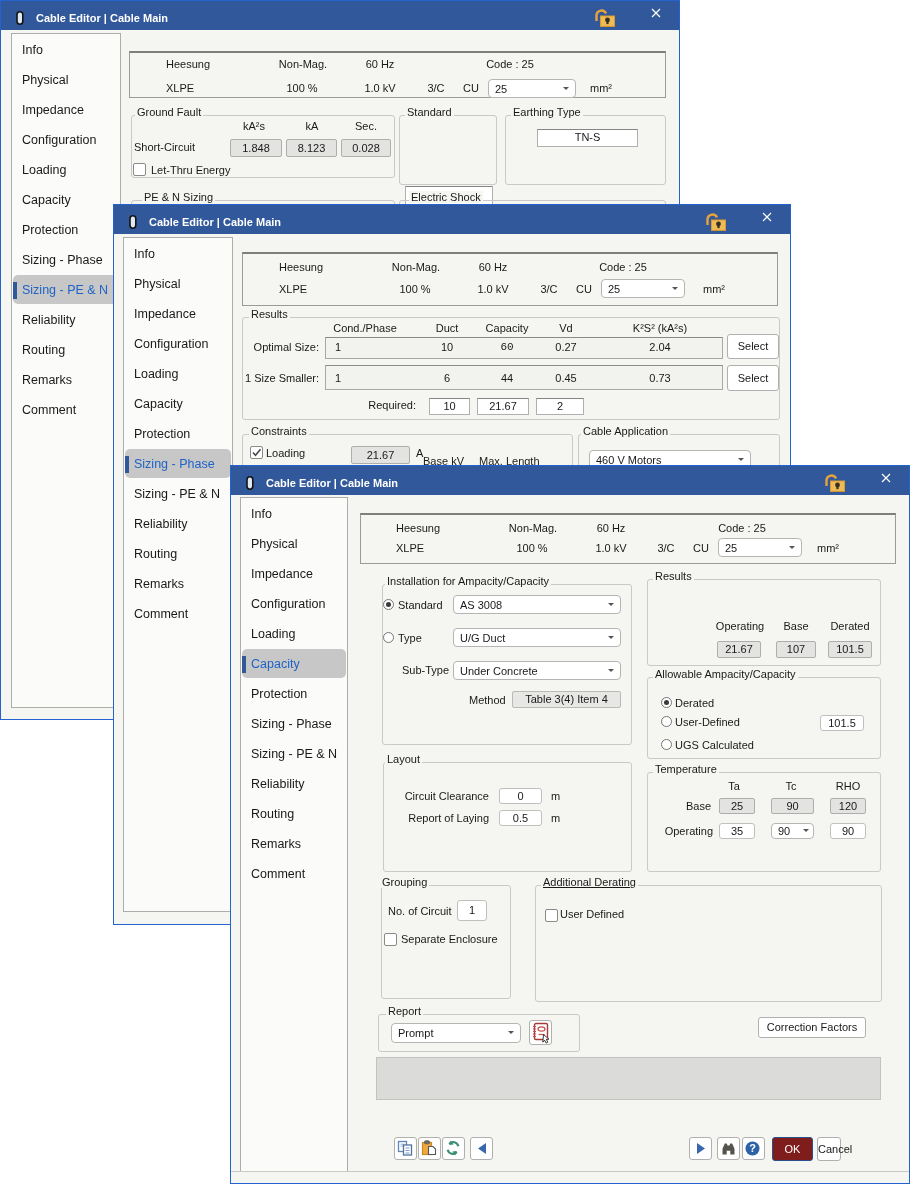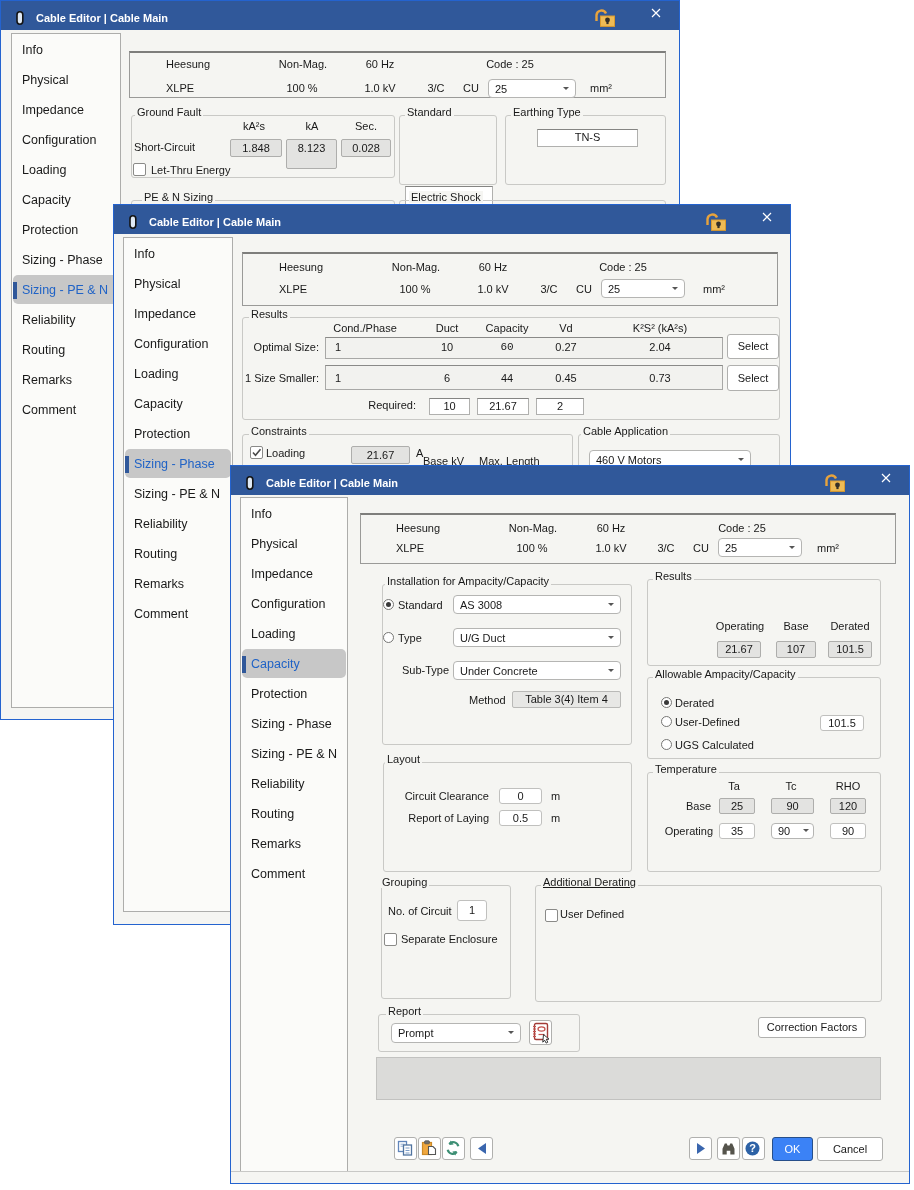--- a/index.html
+++ b/index.html
@@ -80,21 +80,21 @@
         <div class="cotxt">25</div>
         <i class="arr" style="right:6px"></i>
       </div>
       <div class="gb" style="left:130px;top:114px;width:264px;height:63px;"></div>
       <div class="gl" style="left:134px;top:111px;">Ground Fault</div>
       <div class="c" style="left:253px;top:125px;">kA²s</div>
       <div class="c" style="left:311px;top:125px;">kA</div>
       <div class="c" style="left:365px;top:125px;">Sec.</div>
       <div class="l" style="left:133px;top:146px;">Short-Circuit</div>
       <div class="val" style="left:229px;top:138px;width:52px;height:18px;line-height:16px;">1.848</div>
-      <div class="val" style="left:285px;top:138px;width:51px;height:30px;line-height:16px;">8.123</div>
+      <div class="val" style="left:285px;top:138px;width:51px;height:18px;line-height:16px;">8.123</div>
       <div class="val" style="left:340px;top:138px;width:50px;height:18px;line-height:16px;">0.028</div>
       <div class="cb" style="left:132px;top:162px;"></div>
       <div class="l" style="left:150px;top:169px;">Let-Thru Energy</div>
       <div class="gb" style="left:398px;top:114px;width:98px;height:70px;"></div>
       <div class="gl" style="left:404px;top:111px;">Standard</div>
       <div class="sunk" style="left:404px;top:145px;width:88px;height:19px;line-height:16px;margin-top:40px;">AS-NZS 3000</div>
       <div class="gb" style="left:504px;top:114px;width:161px;height:70px;"></div>
       <div class="gl" style="left:510px;top:111px;">Earthing Type</div>
       <div class="sunk" style="left:536px;top:128px;width:101px;height:18px;line-height:15px;">TN-S</div>
       <div class="gb" style="left:130px;top:199px;width:264px;height:30px;"></div>
@@ -362,15 +362,15 @@
       </svg>
       <div class="btn" style="left:486px;top:671px;width:23px;height:23px;line-height:21px;font-size:11px;"></div>
       <svg style="left:490px;top:676px" width="15" height="13" viewBox="0 0 15 13">
 <path d="M1.5 12.5 V6.8 L3.8 1.5 h2 l0.7 1.9 h2 l0.7 -1.9 h2 L13.5 6.8 V12.5 H9.3 V8.8 H5.7 v3.7 z" fill="#55544c"></path>
 </svg>
       <div class="btn" style="left:511px;top:671px;width:23px;height:23px;line-height:21px;font-size:11px;"></div>
       <svg style="left:514px;top:675px" width="15" height="15" viewBox="0 0 15 15">
         <circle cx="7.5" cy="7.5" r="7" fill="#2d62a6"></circle>
         <text x="7.5" y="11.4" font-family="Liberation Sans" font-size="11" font-weight="bold" fill="#fff" text-anchor="middle">?</text>
       </svg>
-      <div class="btn" style="left:541px;top:671px;width:41px;height:24px;line-height:22px;background:#3b82f6;border-color:#274f8a;color:#fff;">OK</div>
-      <div class="btn" style="left:586px;top:671px;width:66px;height:24px;line-height:22px;font-size:11px;">Cancel</div>
+      <div class="btn" style="left:541px;top:671px;width:41px;height:24px;line-height:22px;background:#7f1d1d;border-color:#274f8a;color:#fff;">OK</div>
+      <div class="btn" style="left:586px;top:671px;width:24px;height:24px;line-height:22px;font-size:11px;">Cancel</div>
     </div>
 </div>
 </body></html>

